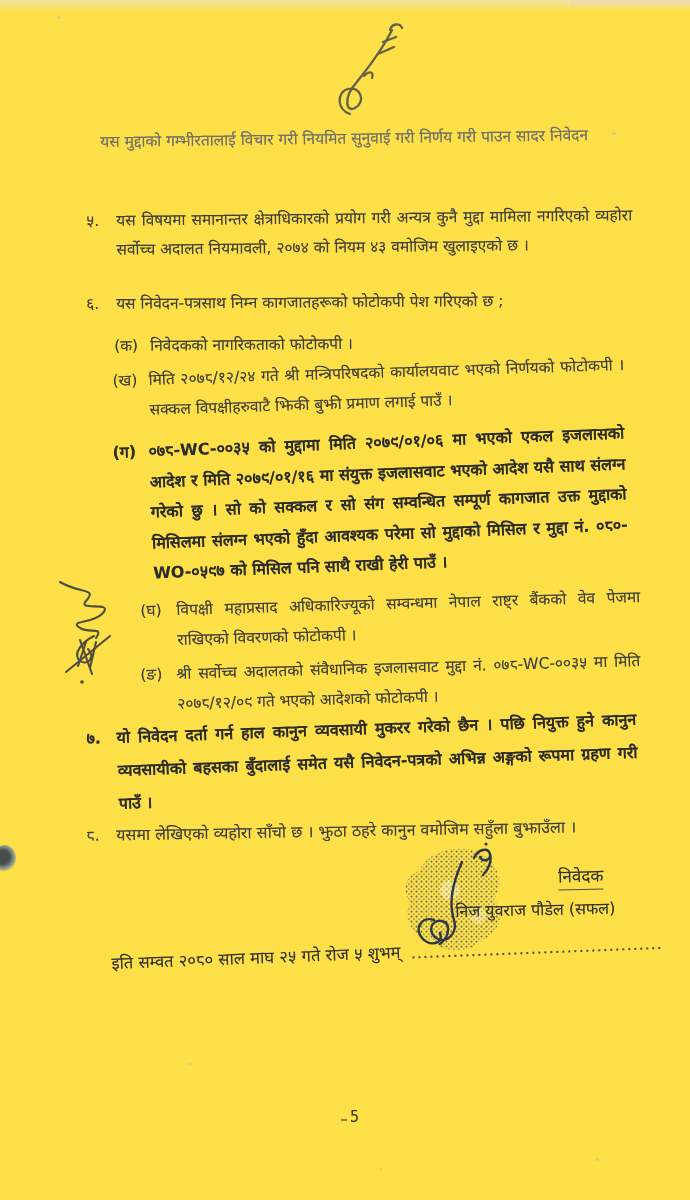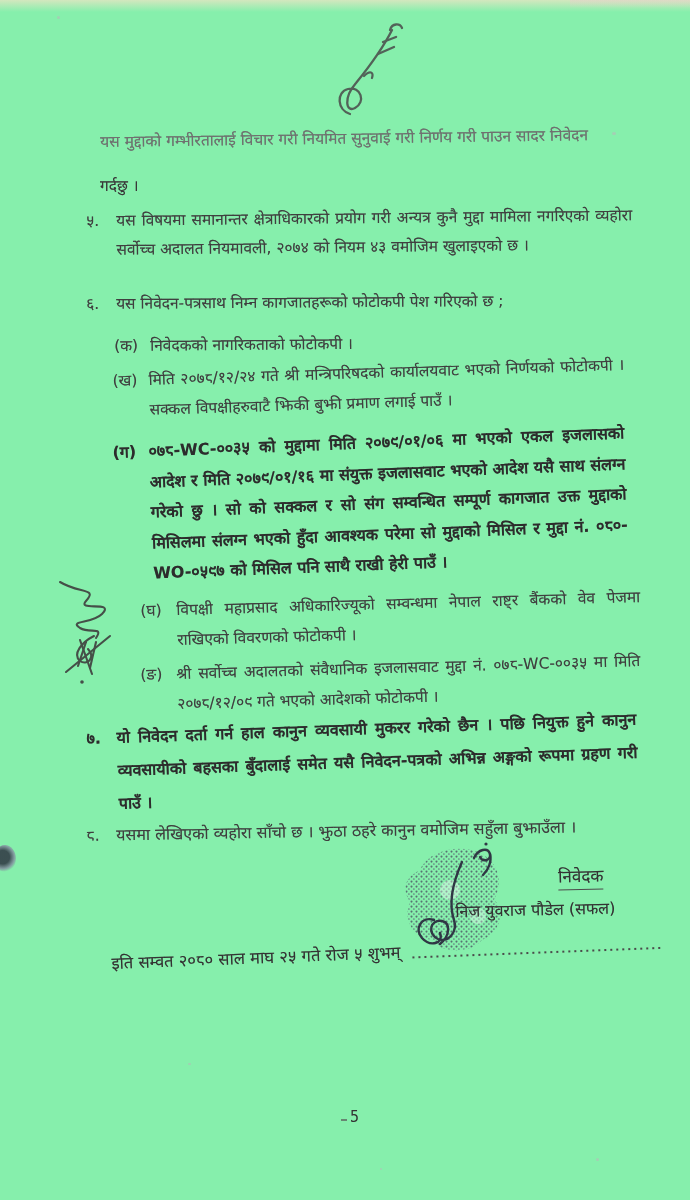--- a/index.html
+++ b/index.html
@@ -3,21 +3,21 @@
 <meta charset="utf-8">
 <style>
   html,body{margin:0;padding:0;}
   body{
     width:690px;height:1200px;
     background:#e8e8e8;
     font-family:"DejaVu Sans",sans-serif;
   }
   .page{
     position:relative;width:690px;height:1200px;
-    background:#86efac;overflow:hidden;
+    background:#fde047;overflow:hidden;
     color:#3f3f3f;
   }
   .scan-edge-top{
     position:absolute;left:0;top:0;width:690px;height:12px;
     background:linear-gradient(to bottom,rgba(238,228,196,.75),rgba(238,228,196,0));
   }
   .scan-edge-top-right{
     position:absolute;right:0;top:0;width:120px;height:8px;
     background:linear-gradient(to bottom,rgba(235,205,205,.5),rgba(235,205,205,0));
   }
@@ -66,21 +66,20 @@
       <path d="M44,36 L60,29"></path>
       <path d="M49,24 L62,19"></path>
       <path d="M56,12 C58,5 66,5 68,10"></path>
       <path d="M30,58 C36,52 40,54 38,60"></path>
     </svg>
   </div>
 
   <div class="blk txt faint" style="left:100px;top:128px;width:537px;transform:rotate(-0.8deg);transform-origin:left top;">
     <div>यस मुद्दाको गम्भीरतालाई विचार गरी नियमित सुनुवाई गरी निर्णय गरी पाउन सादर निवेदन</div>
   </div>
-  <div class="blk txt" style="left:100px;top:172px;width:200px;color:#383838;">गर्दछु ।</div>
 
   <div class="blk txt item" style="left:86px;top:207px;width:546px;line-height:29px;transform:rotate(-0.6deg);transform-origin:left top;">
     <span class="num">५.</span>
     <div class="body">यस विषयमा समानान्तर क्षेत्राधिकारको प्रयोग गरी अन्यत्र कुनै मुद्दा मामिला नगरिएको व्यहोरा सर्वोच्च अदालत नियमावली, २०७४ को नियम ४३ वमोजिम खुलाइएको छ ।</div>
   </div>
 
   <div class="blk txt item" style="left:86px;top:290px;width:546px;transform:rotate(-0.4deg);transform-origin:left top;">
     <span class="num">६.</span>
     <div class="body">यस निवेदन-पत्रसाथ निम्न कागजातहरूको फोटोकपी पेश गरिएको छ ;</div>
   </div>

